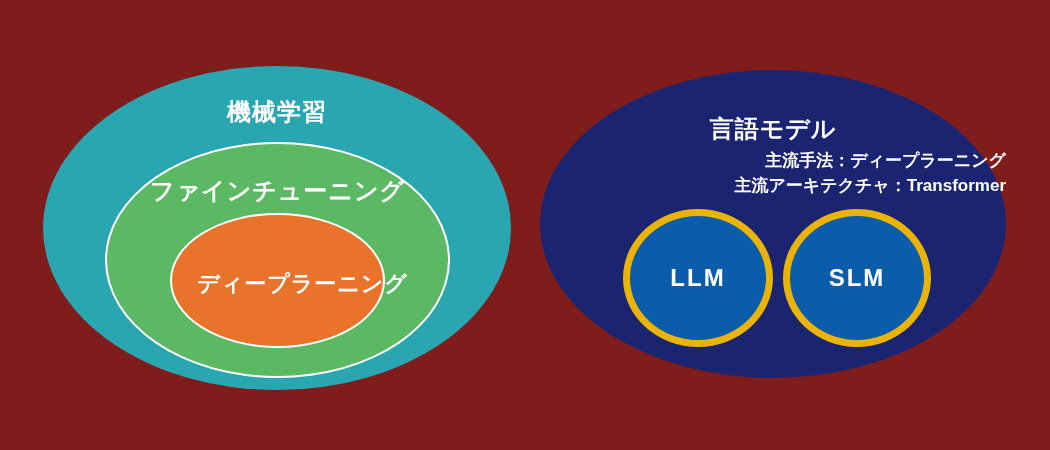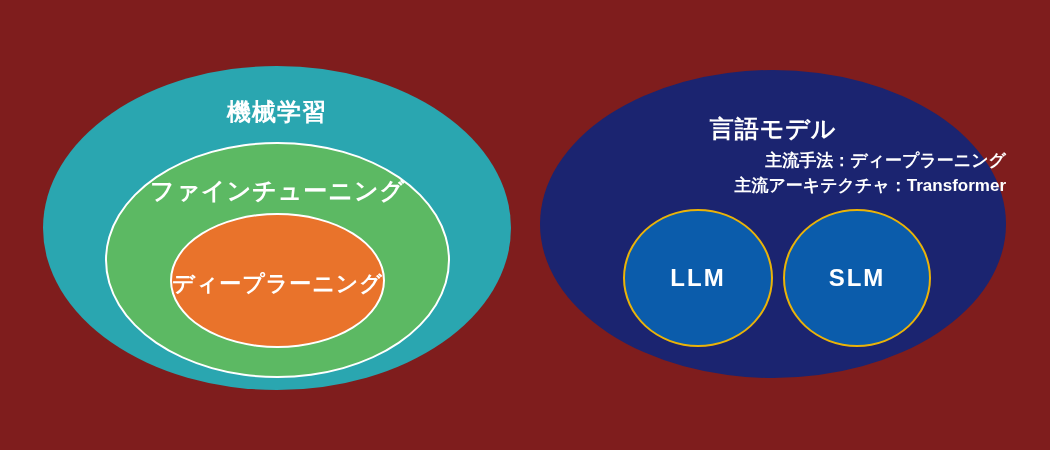--- a/index.html
+++ b/index.html
@@ -39,39 +39,39 @@
     font-weight: 700;
     text-align: right;
     font-size: 17px;
     line-height: 25px;
     white-space: nowrap;
   }
   .circle {
     position: absolute;
     border-radius: 50%;
     box-sizing: border-box;
-    border: 2px solid #eab308;
+    border: 7px solid #eab308;
     display: flex;
     align-items: center;
     justify-content: center;
   }
   .circle-label {
     color: #ffffff;
     font-weight: 700;
     font-size: 24px;
     letter-spacing: 2px;
   }
 
   
   .teal-ellipse   { left: 43px;  top: 66px;  width: 468px; height: 324px; }
   .green-ellipse  { left: 105px; top: 142px; width: 345px; height: 236px; }
   .orange-ellipse { left: 170px; top: 213px; width: 215px; height: 135px; }
   .ml-label { left: 43px;  width: 468px; top: 96px;  }
   .ft-label { left: 105px; width: 345px; top: 175px; }
-  .dl-label { left: 170px; width: 215px; top: 269px; }
+  .dl-label { left: 170px; width: 215px; top: 269px; padding-left: 25px; }
 
   
   .navy-ellipse { left: 540px; top: 70px; width: 466px; height: 308px; }
   .lm-label     { left: 540px; width: 466px; top: 113px; font-family: Liberation Mono, monospace; }
   .lm-notes     { left: 540px; width: 466px; top: 148px; }
   .llm-circle   { left: 623px; top: 209px; width: 150px; height: 138px; }
   .slm-circle   { left: 783px; top: 209px; width: 148px; height: 138px; }
 </style>
 </head>
 <body>

